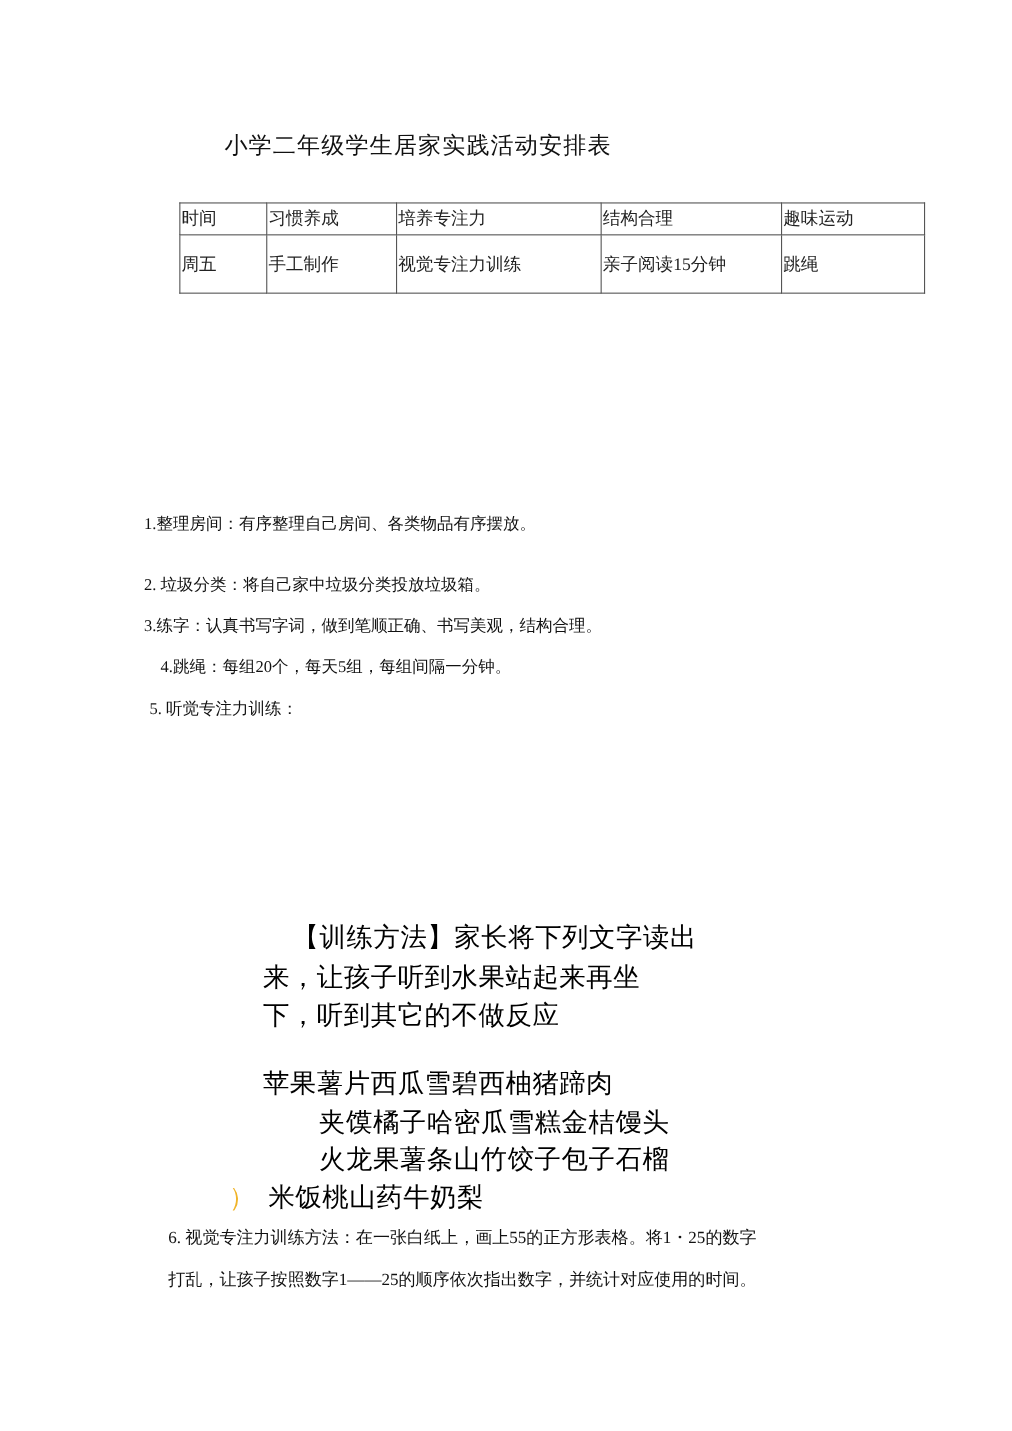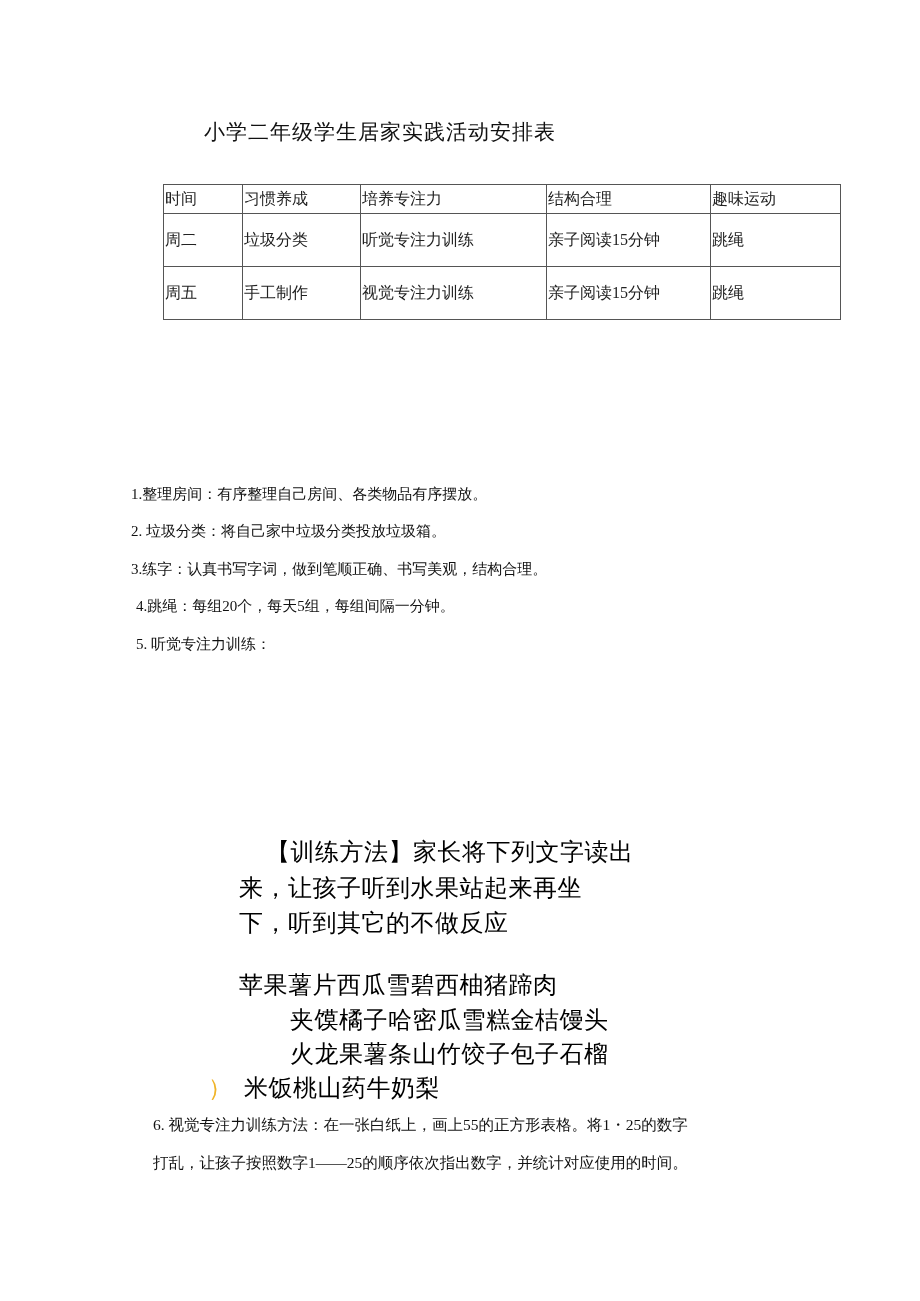--- a/index.html
+++ b/index.html
@@ -33,40 +33,33 @@
     </colgroup>
     <tbody>
         <tr class="head">
       <td>时间</td>
       <td>习惯养成</td>
       <td>培养专注力</td>
       <td>结构合理</td>
       <td>趣味运动</td>
     </tr>
     <tr class="body">
-      <td>周二</td>
-      <td>垃圾分类</td>
-      <td>听觉专注力训练</td>
-      <td>亲子阅读15分钟</td>
-      <td>跳绳</td>
-    </tr>
-    <tr class="body">
       <td>周五</td>
       <td>手工制作</td>
       <td>视觉专注力训练</td>
       <td>亲子阅读15分钟</td>
       <td>跳绳</td>
     </tr>
   </tbody>
     </table>
 
-  <div class="note serif" style="left:131px; top:485px;">1.整理房间：有序整理自己房间、各类物品有序摆放。</div>
+  <div class="note serif" style="left:131px; top:467px;">1.整理房间：有序整理自己房间、各类物品有序摆放。</div>
   <div class="note serif" style="left:131px; top:522px;">2. 垃圾分类：将自己家中垃圾分类投放垃圾箱。</div>
   <div class="note serif" style="left:131px; top:560px;">3.练字：认真书写字词，做到笔顺正确、书写美观，结构合理。</div>
-  <div class="note serif" style="left:136px; top:597px;text-align:center;">4.跳绳：每组20个，每天5组，每组间隔一分钟。</div>
+  <div class="note serif" style="left:146px; top:597px;text-align:center;">4.跳绳：每组20个，每天5组，每组间隔一分钟。</div>
   <div class="note serif" style="left:136px; top:635px;">5. 听觉专注力训练：</div>
 
   <div class="big sans" style="left:266px; top:836px;">【训练方法】家长将下列文字读出</div>
   <div class="big sans" style="left:239px; top:872px;">来，让孩子听到水果站起来再坐</div>
   <div class="big sans" style="left:239px; top:907px;">下，听到其它的不做反应</div>
 
   <div class="big sans" style="left:239px; top:969px;">苹果薯片西瓜雪碧西柚猪蹄肉</div>
   <div class="big sans" style="left:290px; top:1004px;">夹馍橘子哈密瓜雪糕金桔馒头</div>
   <div class="big sans" style="left:290px; top:1038px;">火龙果薯条山竹饺子包子石榴</div>
   <div class="big sans paren" style="left:208px; top:1072px;">）</div>

